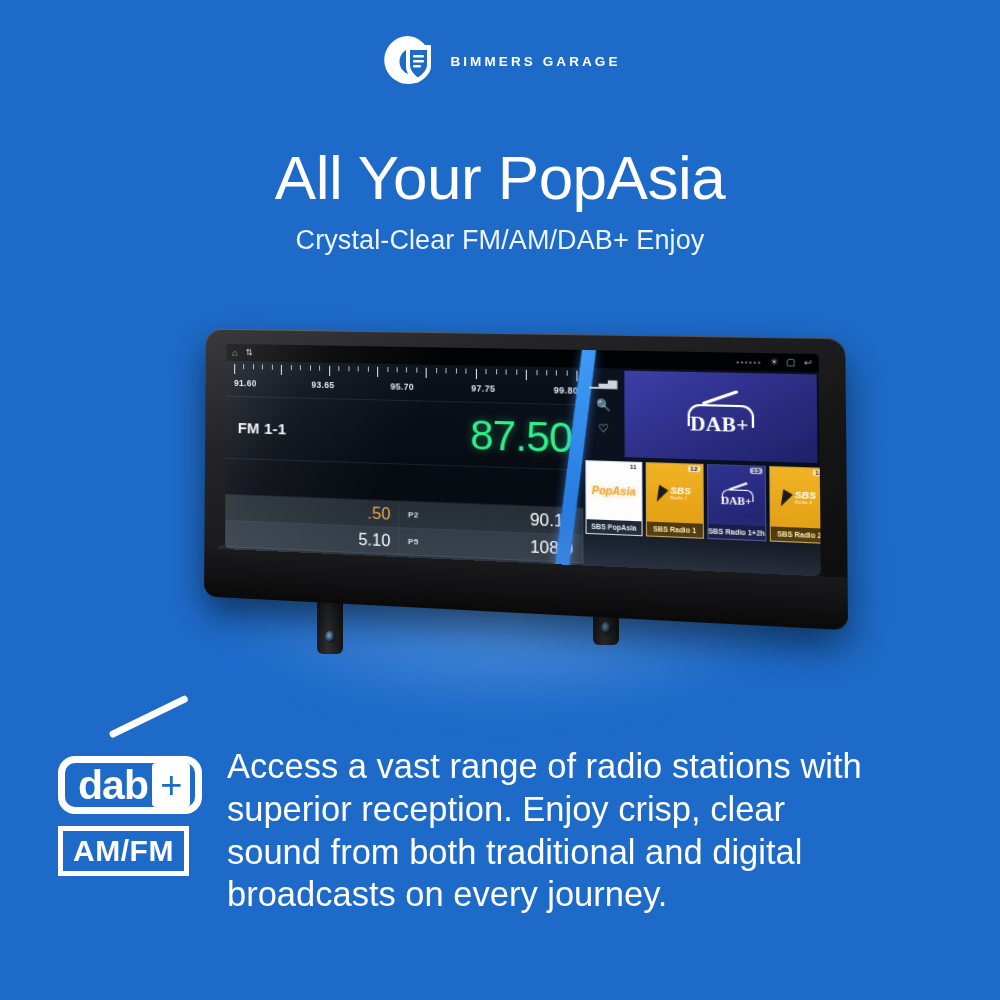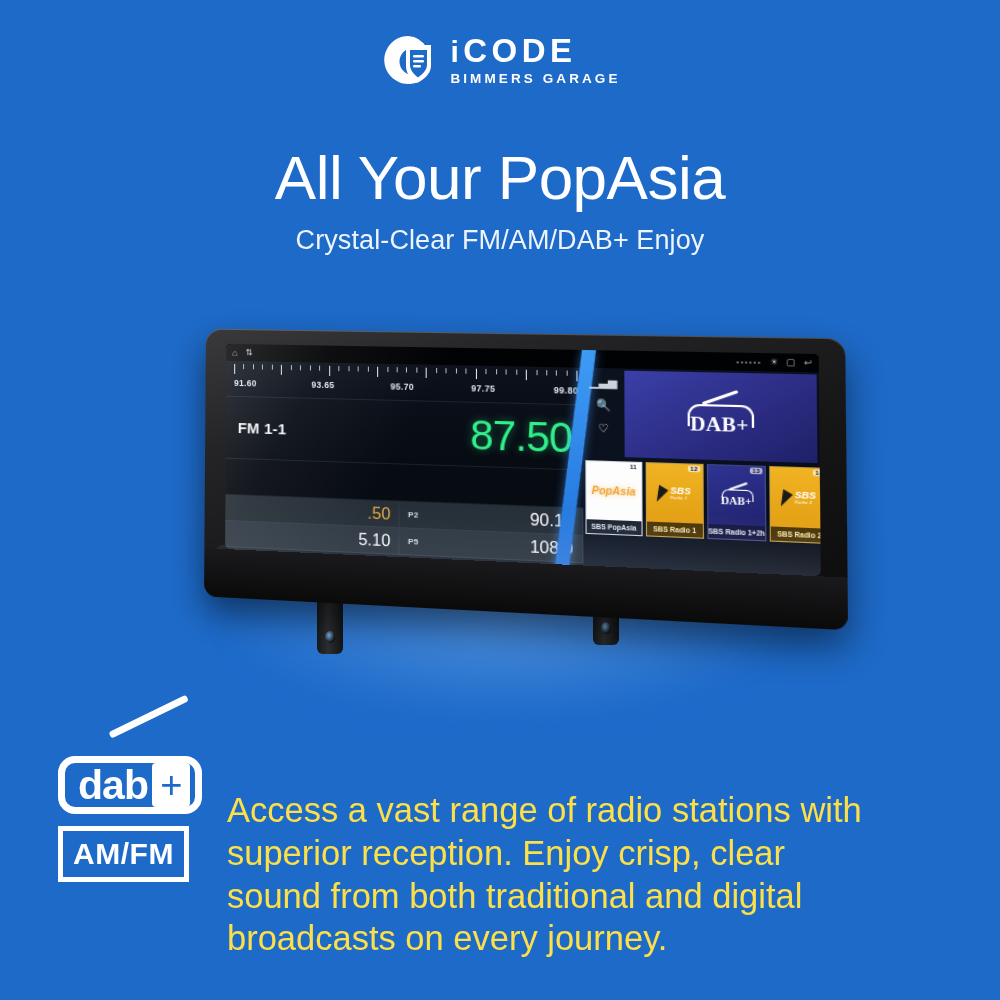--- a/index.html
+++ b/index.html
@@ -270,45 +270,44 @@
     width: 38px; height: 44px; background: #ffffff; border-radius: 4px;
     display: flex; align-items: center; justify-content: center;
     color: #1d6ac9; font-size: 38px; font-weight: 400; margin-left: 3px;
   }
   .dp-ant {
     position: absolute; left: 52px; top: -4px; width: 86px; height: 7px;
     background: #ffffff; transform: rotate(-26deg); border-radius: 3px;
     transform-origin: left center;
   }
   .amfm {
-    margin-top: 12px; width: 131px; height: 56px;
+    margin-top: 12px; width: 131px; height: 50px;
     border: 5px solid #ffffff; display: flex; align-items: center; justify-content: center;
     color: #ffffff; font-size: 30px; font-weight: 700; letter-spacing: .5px; text-align: center;
   }
   .body-copy {
-    position: absolute; left: 227px; top: 789px; width: 660px;
-    color: #fde047; font-size: 34.5px; line-height: 1.24; font-weight: 400;
+    position: absolute; left: 227px; top: 745px; width: 660px;
+    color: #ffffff; font-size: 34.5px; line-height: 1.24; font-weight: 400;
   }
 </style>
 </head>
 <body>
 
 <div class="brand">
   <div class="brand-mark">
     <svg viewBox="0 0 58 54" width="58" height="54" aria-hidden="true">
       <path d="M29 3 A24 24 0 1 0 48 42 L34 42 A13 13 0 1 1 34 15 L48 15 A24 24 0 0 0 29 3 Z" fill="#ffffff"></path>
       <path d="M27 12 L52 12 L52 33 C52 42 42 48 38 50 C34 48 27 42 27 33 Z" fill="#ffffff"></path>
       <path d="M31 17 L48 17 L48 32 C48 38 41 43 39 44.5 C37 43 31 38 31 32 Z" fill="#1d6ac9"></path>
       <rect x="34" y="22" width="11" height="2.4" rx="1.2" fill="#ffffff"></rect>
       <rect x="34" y="27" width="11" height="2.4" rx="1.2" fill="#ffffff"></rect>
       <rect x="34" y="32" width="8" height="2.4" rx="1.2" fill="#ffffff"></rect>
     </svg>
   </div>
   <div class="brand-text">
-    <div class="brand-name"><span class="i-small">i</span><span>CODE</span></div>
     <div class="brand-sub">BIMMERS GARAGE</div>
   </div>
 </div>
 
 <div class="headline">All Your PopAsia</div>
 <div class="subhead">Crystal-Clear FM/AM/DAB+ Enjoy</div>
 
 <div class="device-stage">
   <div class="device-glow"></div>
 

